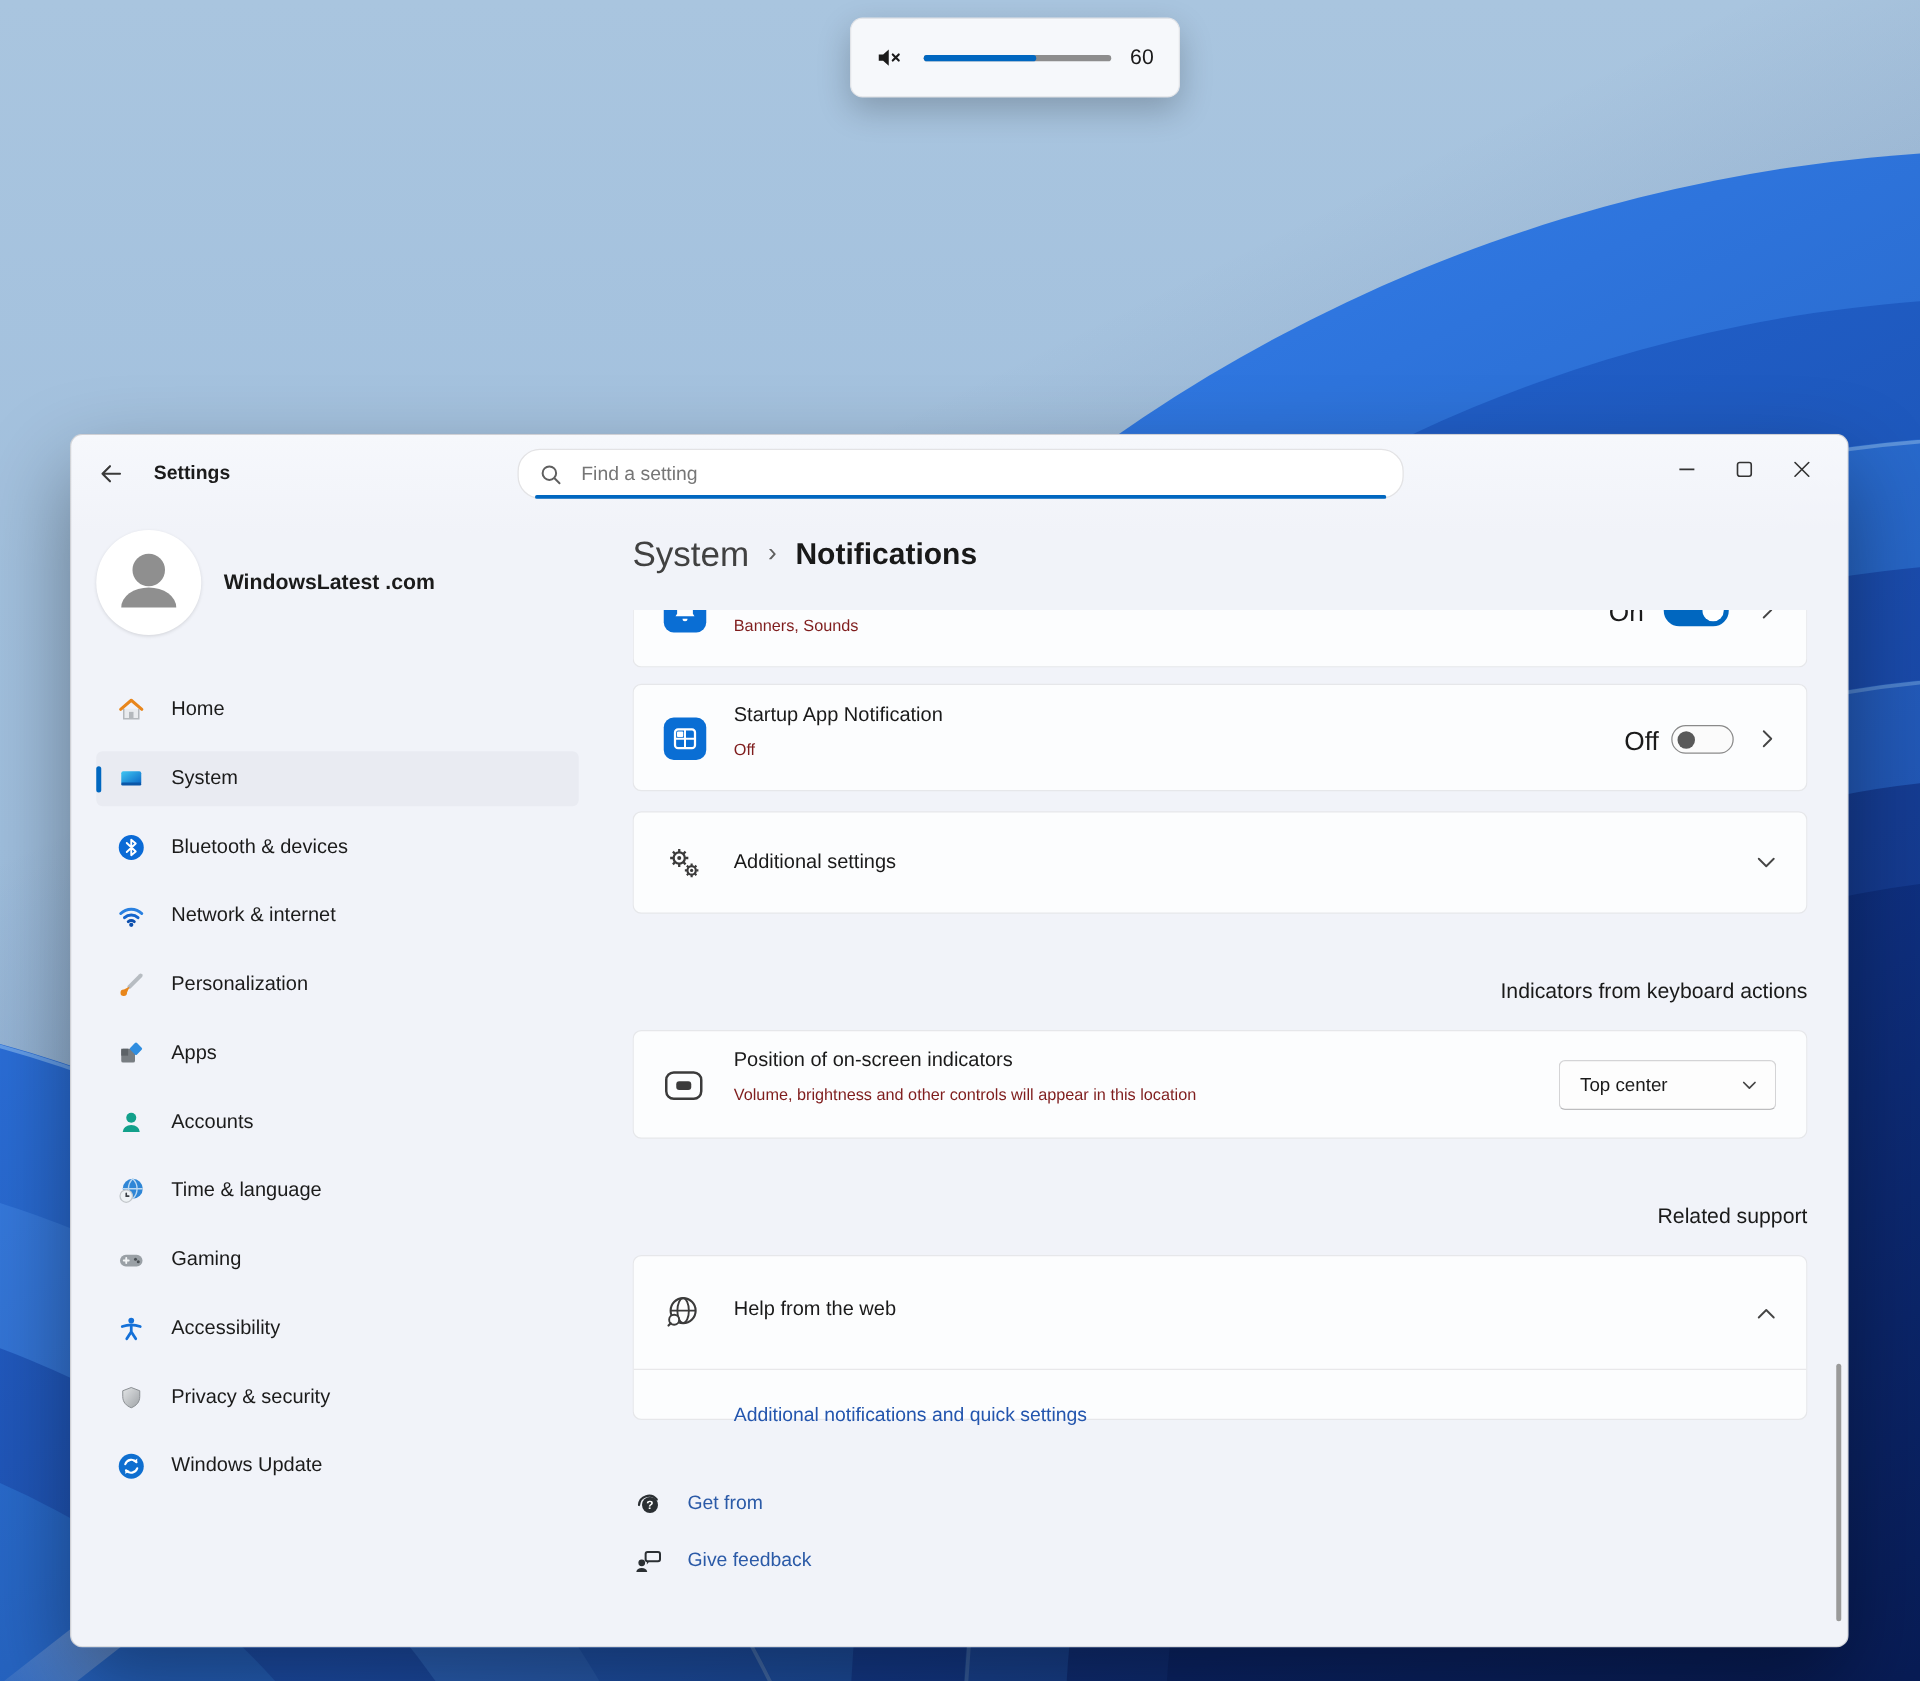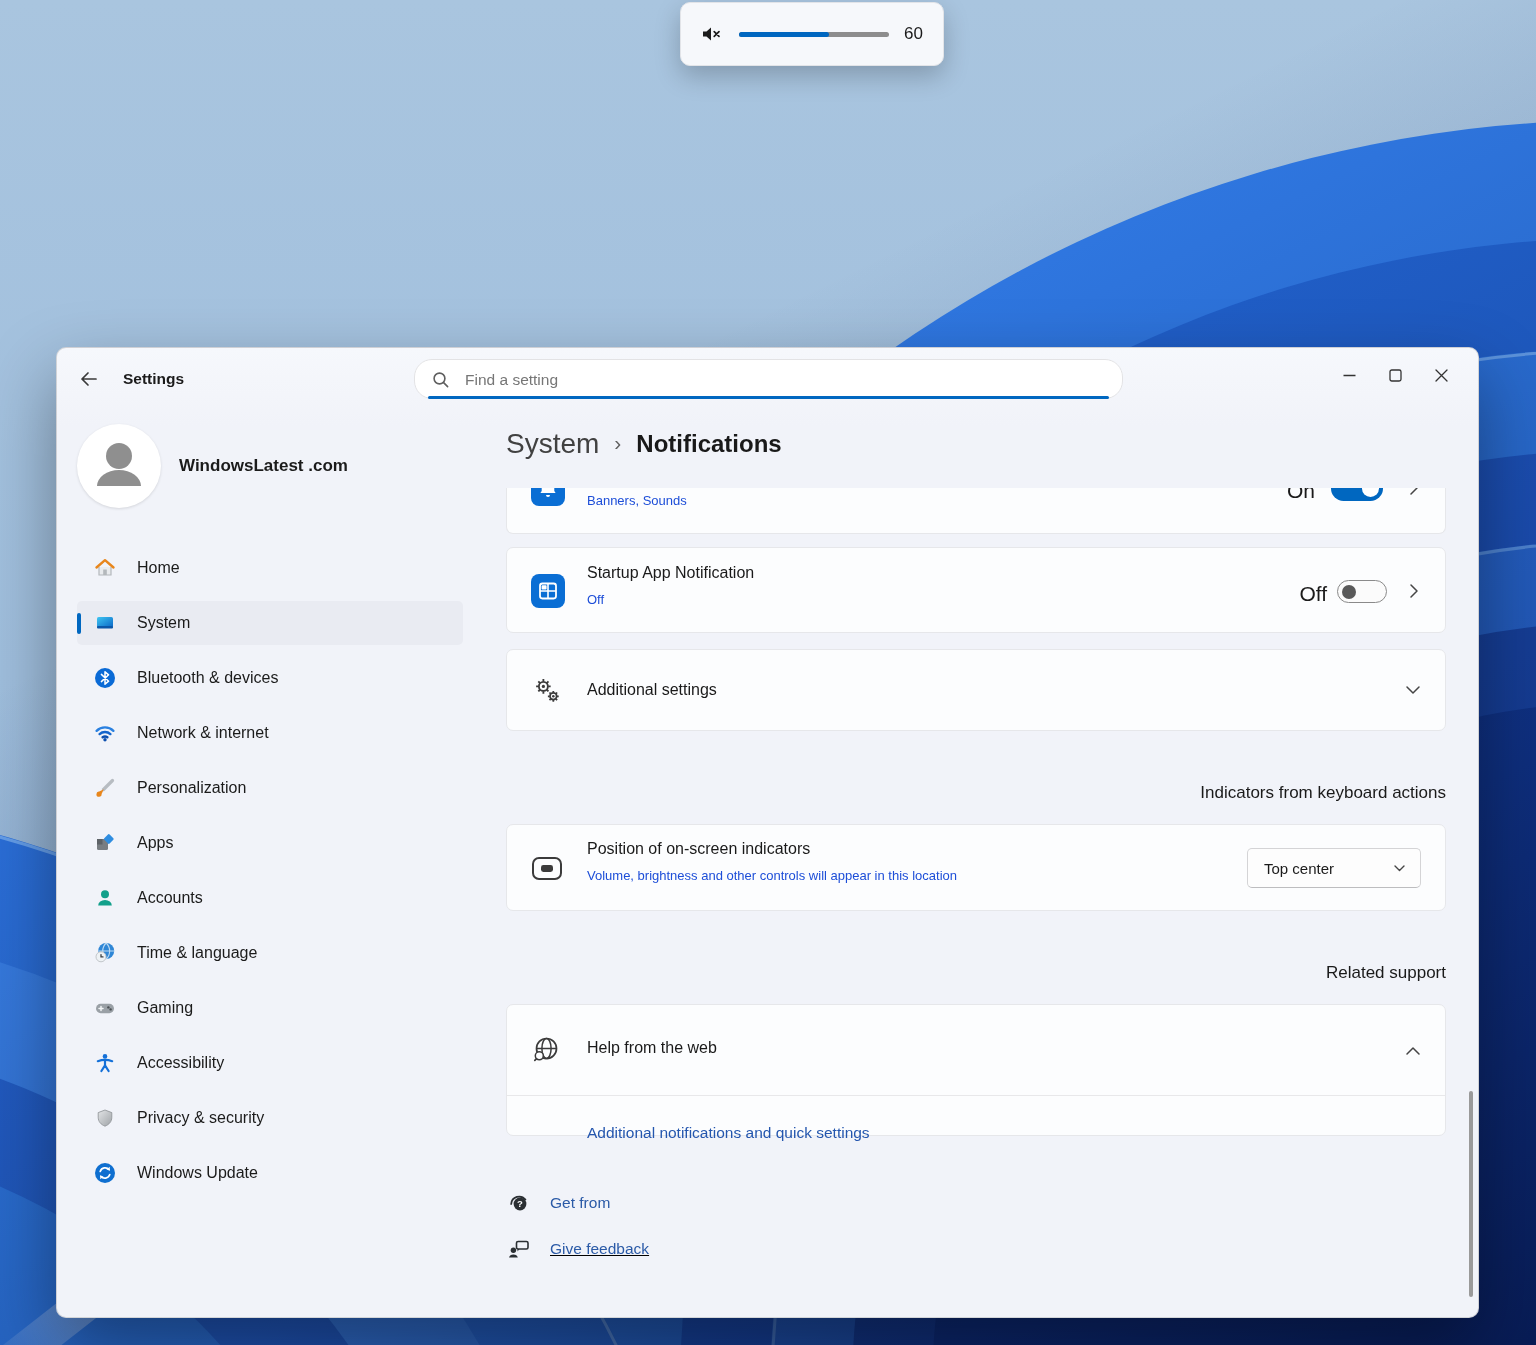--- a/index.html
+++ b/index.html
@@ -6,21 +6,21 @@
   body{
     width:1536px;height:1345px;position:relative;overflow:hidden;
     font-family:"Liberation Sans",sans-serif;
     background:#a3c1dd;
   }
   svg{display:block}
   
   .wallpaper{position:absolute;inset:0;z-index:0;}
   
   .vol-flyout{
-    position:absolute;left:680px;top:2px;width:264px;height:64px;z-index:50;
+    position:absolute;left:680px;top:14px;width:264px;height:64px;z-index:50;
     background:#f6f8fb;border:1px solid #e2e4e8;border-radius:10px;
     box-shadow:0 10px 26px rgba(0,0,0,.22);
     display:flex;align-items:center;padding:0 20px 0 18px;box-sizing:border-box;
   }
   .vol-track{position:relative;width:150px;height:5px;border-radius:3px;background:#8d8d8d;margin-left:16px;}
   .vol-fill{position:absolute;left:0;top:0;height:5px;border-radius:3px;background:#0067c0;}
   .vol-value{margin-left:auto;font-size:17px;color:#1a1a1a;}
   
   .win{
     position:absolute;left:56px;top:347px;width:1423px;height:971px;z-index:10;
@@ -62,21 +62,21 @@
   .breadcrumb{position:absolute;left:449px;top:80px;display:flex;align-items:center;}
   .bc-parent{font-size:28px;color:#414141;}
   .bc-sep{font-size:21px;color:#5f5f5f;margin:0 15px;transform:translateY(-1px);}
   .bc-current{font-size:24px;font-weight:700;color:#191919;}
   .scrollarea{position:absolute;left:449px;top:140px;width:940px;bottom:0;overflow:hidden;}
   .card{
     position:relative;background:#fcfdfe;border:1px solid #e6e7ea;border-radius:7px;box-sizing:border-box;
   }
   .card .lead-badge{position:absolute;width:34px;height:34px;border-radius:8px;background:#0a6ed4;display:flex;align-items:center;justify-content:center;}
   .card .title{position:absolute;left:80px;font-size:16px;color:#1a1a1a;}
-  .card .subtitle{position:absolute;left:80px;font-size:13px;color:#1d4ed8;}
+  .card .subtitle{position:absolute;left:80px;font-size:13px;color:#7f1d1d;}
   .toggle-on{position:absolute;width:52px;height:25px;border-radius:13px;background:#0067c0;cursor:pointer;}
   .toggle-on .knob{position:absolute;right:4px;top:4px;width:17px;height:17px;border-radius:50%;background:#ffffff;}
   .toggle-off{position:absolute;width:50px;height:23px;border-radius:12px;background:#fbfbfb;border:1px solid #8a8a8a;box-sizing:border-box;cursor:pointer;}
   .toggle-off .knob{position:absolute;left:4px;top:3.5px;width:14px;height:14px;border-radius:50%;background:#595959;}
   .tog-label{position:absolute;font-size:21px;color:#1b1b1b;}
   .chev{position:absolute;display:flex;align-items:center;justify-content:center;}
   .section-h{margin:52px 0 17px 0;height:24px;font-size:17px;font-weight:400;color:#1a1a1a;text-align:right;}
   .dropdown{
     position:absolute;right:24px;top:23px;width:174px;height:40px;box-sizing:border-box;
     background:#fdfdfd;border:1px solid #d4d4d6;border-bottom-color:#bdbdbf;border-radius:5px;
@@ -464,21 +464,21 @@
     <div class="footer-row" style="margin-top:52px;">
       <span class="ficon">
         <svg width="26" height="26" viewBox="0 0 26 26">
           <path d="M5.2 14 a8 8 0 0 1 14.2 -4.4" stroke="#2b2f33" stroke-width="1.8" fill="none" stroke-linecap="round"></path>
           <circle cx="14" cy="14" r="6.4" fill="#2b2f33"></circle>
           <text x="14" y="17.4" text-anchor="middle" font-family="Liberation Sans, sans-serif" font-size="9.5" font-weight="bold" fill="#fff">?</text>
         </svg>
       </span>
       <span class="flabel">Get from</span>
     </div>
-    <div class="footer-row" style="margin-top:16px;text-decoration:underline;">
+    <div class="footer-row" style="margin-top:16px;">
       <span class="ficon">
         <svg width="26" height="26" viewBox="0 0 26 26">
           <rect x="10.5" y="5.5" width="11.5" height="7.5" rx="1.6" stroke="#2b2f33" stroke-width="1.6" fill="none"></rect>
           <path d="M13.5 13 L11.5 15.6 V13 Z" fill="#2b2f33"></path>
           <circle cx="7.4" cy="14.2" r="2.7" fill="#2b2f33"></circle>
           <path d="M3 21.5 a4.5 3.8 0 0 1 8.8 0 Z" fill="#2b2f33"></path>
         </svg>
       </span>
       <span class="flabel">Give feedback</span>
     </div>

